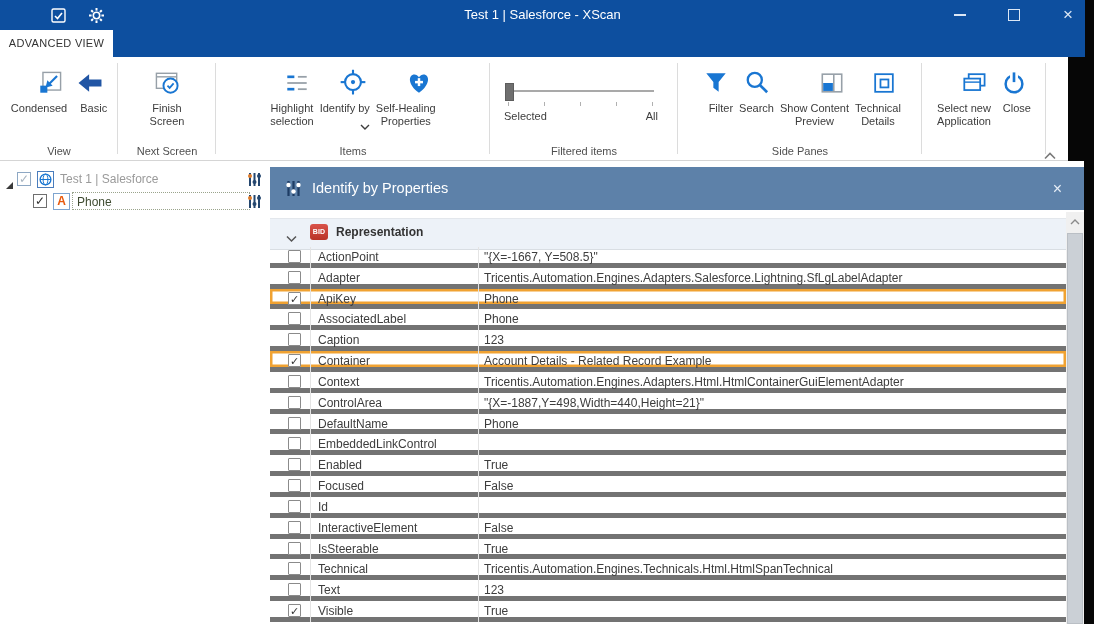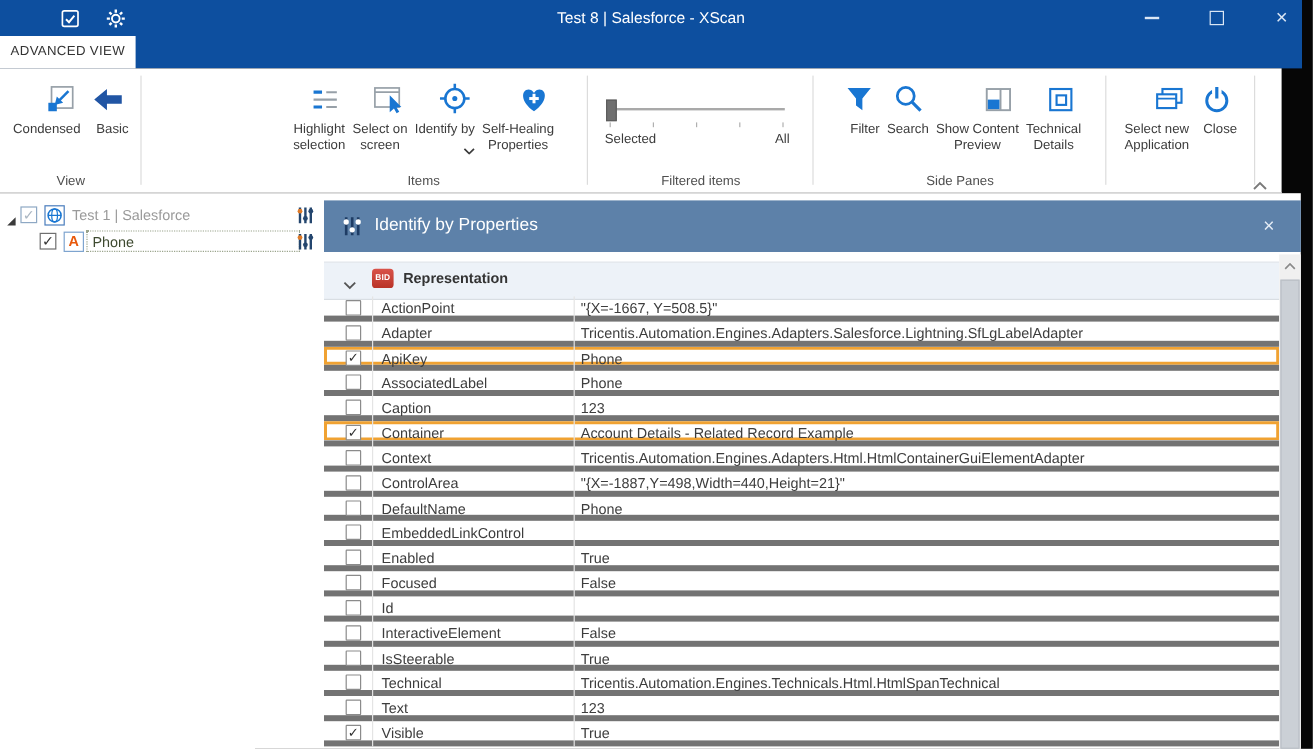--- a/index.html
+++ b/index.html
@@ -108,21 +108,21 @@
           <line x1="8.5" y1="13.4" x2="8.5" y2="16"></line>
           <line x1="1" y1="8.5" x2="3.6" y2="8.5"></line>
           <line x1="13.4" y1="8.5" x2="16" y2="8.5"></line>
           <line x1="3.2" y1="3.2" x2="5" y2="5"></line>
           <line x1="12" y1="12" x2="13.8" y2="13.8"></line>
           <line x1="13.8" y1="3.2" x2="12" y2="5"></line>
           <line x1="5" y1="12" x2="3.2" y2="13.8"></line>
         </g>
       </svg>
   </span>
-  <div class="title">Test 8 | Salesforce - XScan</div>
+  <div class="title">Test 1 | Salesforce - XScan</div>
   <div class="winbtn win-min">
       <span class="bar"></span>
     </div>
   <div class="winbtn win-max">
       <span class="box"></span>
     </div>
   <div class="winbtn win-close">×</div>
 </div>
 
 <div class="tabrow">
@@ -152,48 +152,55 @@
             </svg>
           </span>
           <span class="rlabel">
             <div>Basic</div>
           </span>
         </div>
       </div>
       <div class="rib-group-label">View</div>
       <div class="sep"></div>
     </div>
+    <div class="rib-group" style="left: 118px; width: 98px;">
+      <div class="rib-buttons">
+        <div class="rbtn">
+          <span class="ric">
+            <svg viewBox="0 0 34 34" width="30" height="30">
+              <rect x="5" y="6" width="23" height="17" fill="none" stroke="#97a0a8" stroke-width="1.6"></rect>
+              <line x1="5" y1="10" x2="28" y2="10" stroke="#97a0a8" stroke-width="1.6"></line>
+              <circle cx="21" cy="20" r="8" fill="#fff" stroke="#1976d2" stroke-width="2.2"></circle>
+              <polyline points="17.5,20 20,22.5 24.5,17.5" fill="none" stroke="#1976d2" stroke-width="2"></polyline>
+            </svg>
+          </span>
+          <span class="rlabel">
+            <div>Finish</div>
+            <div>Screen</div>
+          </span>
+        </div>
+      </div>
+      <div class="rib-group-label">Next Screen</div>
+      <div class="sep"></div>
+    </div>
     <div class="rib-group" style="left: 216px; width: 274px;">
       <div class="rib-buttons">
         <div class="rbtn">
           <span class="ric">
             <svg viewBox="0 0 34 34" width="30" height="30">
               <line x1="6" y1="10" x2="14" y2="10" stroke="#1976d2" stroke-width="3"></line>
               <line x1="18" y1="10" x2="28" y2="10" stroke="#97a0a8" stroke-width="2"></line>
               <line x1="6" y1="17" x2="28" y2="17" stroke="#97a0a8" stroke-width="2"></line>
               <line x1="6" y1="24" x2="14" y2="24" stroke="#1976d2" stroke-width="3"></line>
               <line x1="18" y1="24" x2="28" y2="24" stroke="#97a0a8" stroke-width="2"></line>
             </svg>
           </span>
           <span class="rlabel">
             <div>Highlight</div>
             <div>selection</div>
-          </span>
-        </div>
-        <div class="rbtn">
-          <span class="ric">
-            <svg viewBox="0 0 34 34" width="30" height="30">
-              <rect x="5" y="6" width="23" height="18" fill="none" stroke="#97a0a8" stroke-width="1.6"></rect>
-              <line x1="5" y1="10" x2="28" y2="10" stroke="#97a0a8" stroke-width="1.6"></line>
-              <polygon points="19,13 19,29 23,25.5 25.5,30 28,28.5 25.5,24.5 30,24" fill="#1976d2"></polygon>
-            </svg>
-          </span>
-          <span class="rlabel">
-            <div>Select on</div>
-            <div>screen</div>
           </span>
         </div>
         <div class="rbtn">
           <span class="ric">
             <svg viewBox="0 0 34 34" width="30" height="30">
               <circle cx="17" cy="16" r="9" fill="none" stroke="#1976d2" stroke-width="2.4"></circle>
               <circle cx="17" cy="16" r="2.4" fill="#1976d2"></circle>
               <line x1="17" y1="2" x2="17" y2="8" stroke="#1976d2" stroke-width="2.4"></line>
               <line x1="17" y1="24" x2="17" y2="30" stroke="#1976d2" stroke-width="2.4"></line>
               <line x1="3" y1="16" x2="9" y2="16" stroke="#1976d2" stroke-width="2.4"></line>

